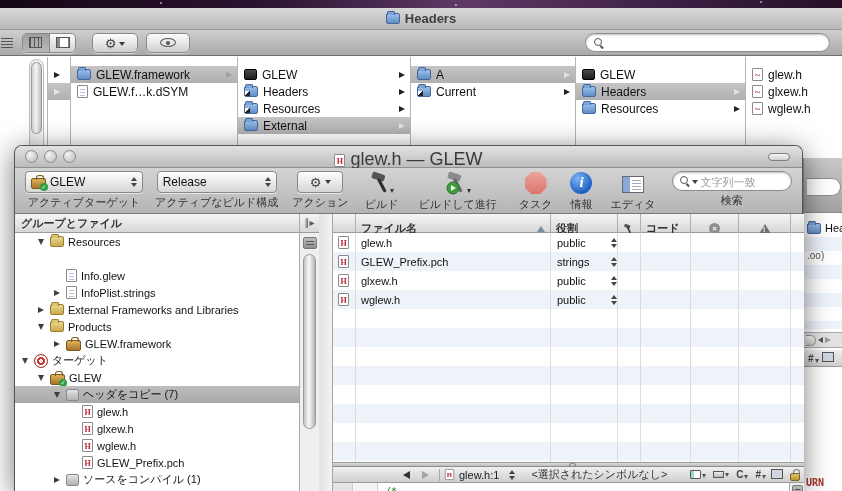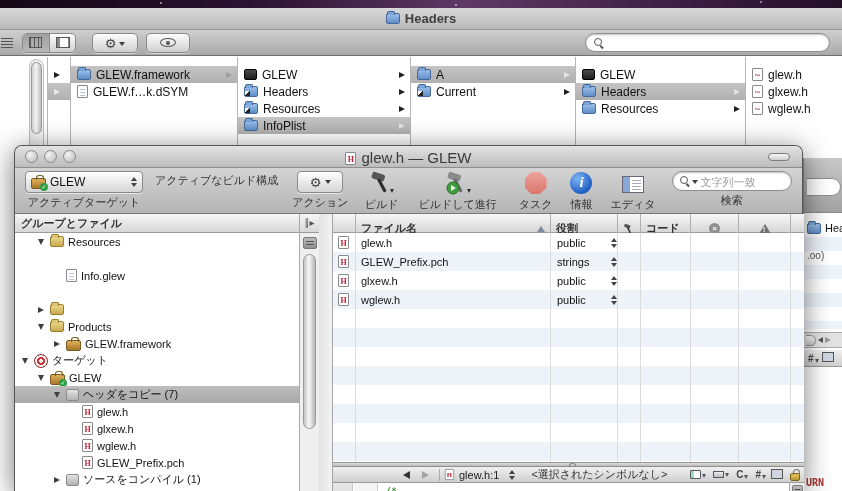--- a/index.html
+++ b/index.html
@@ -104,21 +104,21 @@
   .hammer-svg { display:block; }
 
   
   #xcode { left:14px; top:145px; width:789px; height:346px; background:#e8e8e8;
      border:1px solid #555; border-bottom:none; border-radius:8px 8px 0 0;
      box-shadow:0 5px 28px rgba(0,0,0,.55); }
   #xc-titlebar { position:absolute; left:0; top:0; width:100%; height:22px;
      background:linear-gradient(#e2e2e2,#bcbcbc); border-bottom:1px solid #8f8f8f; border-radius:7px 7px 0 0; }
   .tl { position:absolute; top:4px; width:13px; height:13px; border-radius:50%;
      background:radial-gradient(circle at 35% 30%,#f4f4f4,#b9b9b9); border:1px solid #8a8a8a; }
-  #xc-title { position:absolute; left:0; top:3px; width:100%; text-align:center; font-size:15px; color:#3a3a3a; }
+  #xc-title { position:absolute; left:0; top:3px; width:100%; text-align:center; font-size:18px; color:#3a3a3a; }
   #xc-title .ico-hdoc { vertical-align:-2px; margin-right:5px; }
   .lozenge { position:absolute; right:12px; top:7px; width:22px; height:8px; border:1px solid #7e7e7e;
      border-radius:999px; background:linear-gradient(#f7f7f7,#cfcfcf); }
 
   #xc-toolbar { position:absolute; left:0; top:22px; width:100%; height:46px;
      background:linear-gradient(#d4d4d4,#b4b4b4); border-bottom:1px solid #777;
      display:flex; align-items:flex-start; }
   .tb-item { display:flex; flex-direction:column; align-items:center; margin-top:3px; }
   .tb-label { font-size:11px; color:#2e2e2e; margin-top:2px; white-space:nowrap; }
   .dd-btn { height:22px; border:1px solid #8a8a8a; border-radius:4px; background:linear-gradient(#fefefe,#d6d6d6);
@@ -296,21 +296,21 @@
           <span class="arr tri-r sm"></span>
       </div>
       <div class="frow" style="left:238px;top:43px;width:172px">
         <span class="ico ico-folder alias"></span>
         <span>Resources</span>
           <span class="spring"></span>
           <span class="arr tri-r sm"></span>
       </div>
       <div class="frow sel" style="left:238px;top:60px;width:172px">
         <span class="ico ico-folder"></span>
-        <span>InfoPlist</span>
+        <span>External</span>
           <span class="spring"></span>
           <span class="arr tri-r sm lite" style="border-left-color:#e2e2e2"></span>
       </div>
       <div class="fdiv" style="left:410px"></div>
 
       <div class="frow sel" style="left:411px;top:9px;width:164px">
         <span class="ico ico-folder"></span>
         <span>A</span>
           <span class="spring"></span>
           <span class="arr tri-r sm lite" style="border-left-color:#e2e2e2"></span>
@@ -402,20 +402,28 @@
           <span>GLEW</span>
             <span class="spring"></span>
           <span class="stepper">
               <span class="u"></span>
               <span class="d"></span>
             </span>
         </div>
         <div class="tb-label">アクティブターゲット</div>
       </div>
       <div class="tb-item" style="margin-left:12px">
+        <div class="dd-btn" style="width:120px">
+          <span>Release</span>
+            <span class="spring"></span>
+          <span class="stepper">
+              <span class="u"></span>
+              <span class="d"></span>
+            </span>
+        </div>
         <div class="tb-label">アクティブなビルド構成</div>
       </div>
       <div class="tb-item" style="margin-left:14px">
         <div class="dd-btn" style="width:46px;justify-content:center">
           <span class="gear">⚙</span>
           <span class="tri-d sm" style="border-top-width:4px;border-left-width:3px;border-right-width:3px"></span>
         </div>
         <div class="tb-label">アクション</div>
       </div>
       <div class="tb-item" style="margin-left:16px">
@@ -480,25 +488,33 @@
                 <span class="tri-d sm"></span>
               </span>
               <span class="ico ico-gfolder"></span>
               <span>Resources</span>
             </div>
           <div class="sbrow ind2" style="top:34px">
               <span class="disc"></span>
               <span class="ico ico-doc"></span>
               <span>Info.glew</span>
             </div>
+          <div class="sbrow ind2" style="top:51px">
+              <span class="disc">
+                <span class="tri-r sm2"></span>
+              </span>
+              <span class="ico ico-doc"></span>
+              <span>InfoPlist.strings</span>
+            </div>
           <div class="sbrow ind1" style="top:68px">
               <span class="disc">
                 <span class="tri-r sm2"></span>
               </span>
               <span class="ico ico-gfolder"></span>
+              <span>External Frameworks and Libraries</span>
             </div>
           <div class="sbrow ind1" style="top:85px">
               <span class="disc">
                 <span class="tri-d sm"></span>
               </span>
               <span class="ico ico-gfolder"></span>
               <span>Products</span>
             </div>
           <div class="sbrow ind2" style="top:102px">
               <span class="disc">

